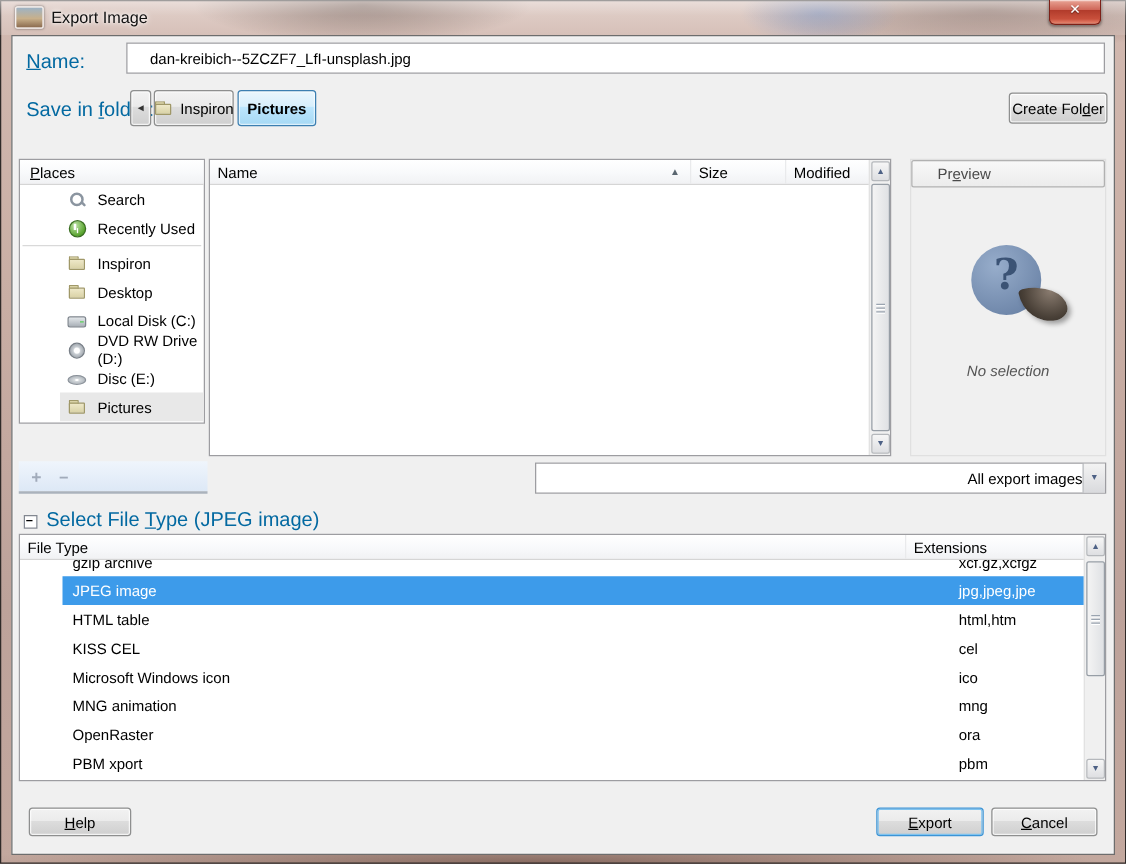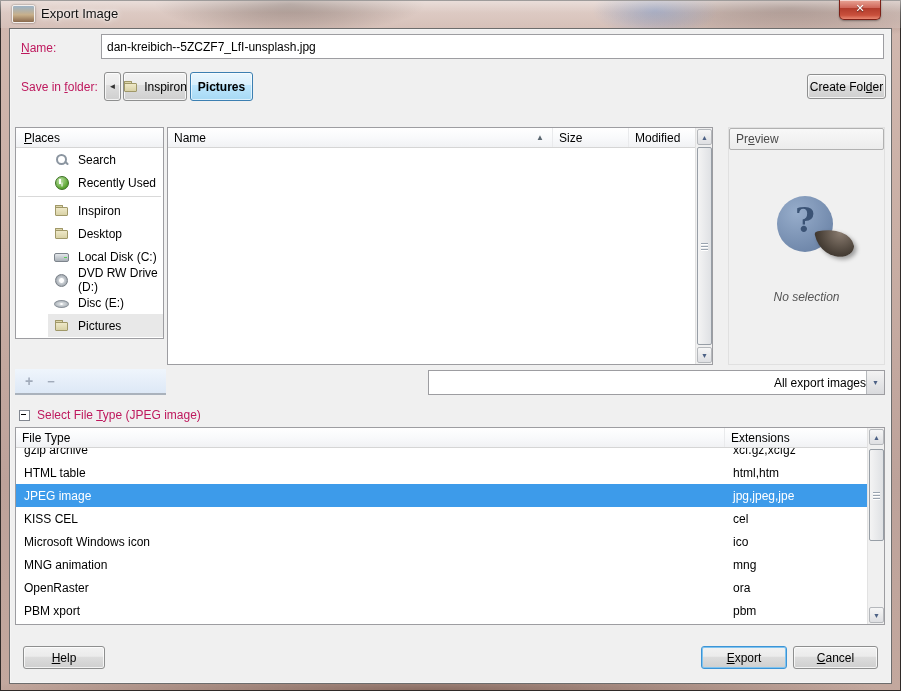--- a/index.html
+++ b/index.html
@@ -24,21 +24,21 @@
   .close-btn{position:absolute;left:839px;top:0;width:40px;height:19px;
     border:1px solid #7c2017;border-top:none;border-radius:0 0 5px 5px;
     background:linear-gradient(180deg,#e9a596 0%,#d0685a 40%,#b03a2a 41%,#c9503c 80%,#e98872 100%);
     box-shadow:inset 0 1px 0 rgba(255,255,255,.55), 0 1px 2px rgba(0,0,0,.35);
     color:#fff;font-weight:bold;font-size:11px;text-align:center;line-height:17px;cursor:default;
     text-shadow:0 1px 1px rgba(0,0,0,.5);}
   
   .client{position:absolute;left:9px;top:28px;width:881px;height:654px;background:#f0f0f0;
     border:1px solid #6d6d6d;box-shadow:inset 0 0 0 1px rgba(255,255,255,.35);}
   .abs{position:absolute;}
-  .lbl{font-size:12px;color:#be185d;}
+  .lbl{font-size:16px;color:#0369a1;}
   u{text-decoration:underline;}
   
   .btn7{border:1px solid #8e8f8f;border-radius:3px;
     background:linear-gradient(180deg,#f2f2f2 0%,#ebebeb 45%,#dddddd 46%,#cfcfcf 100%);
     box-shadow:inset 0 0 0 1px rgba(255,255,255,.75);
     display:flex;align-items:center;justify-content:center;font-size:12px;color:#000;box-sizing:border-box;}
   .btn7.toggled{border:1px solid #3c7fb1;font-weight:bold;
     background:linear-gradient(180deg,#eaf6fd 0%,#d7effc 45%,#bde6fd 46%,#a6d9f4 100%);
     box-shadow:inset 0 0 0 1px rgba(255,255,255,.6);}
   .btn7.default{border:1px solid #3c94d6;box-shadow:inset 0 0 0 1px #7fc3ef;}
@@ -75,21 +75,21 @@
   .sb-btn{position:absolute;left:1px;width:15px;height:16px;border:1px solid #b5b8bc;border-radius:2px;
     background:linear-gradient(180deg,#f6f6f6,#dedfe2);display:flex;align-items:center;justify-content:center;
     color:#4d6185;font-size:7px;box-sizing:border-box;}
   .sb-thumb{position:absolute;left:1px;width:15px;border:1px solid #979ea6;border-radius:2px;
     background:linear-gradient(90deg,#f4f4f4,#dfe1e4);box-sizing:border-box;}
   .sb-grip{position:absolute;left:3px;right:3px;top:50%;height:1px;background:#9aa4b0;
     box-shadow:0 -3px 0 #9aa4b0,0 3px 0 #9aa4b0, 0 -2px 0 #fff,0 1px 0 #fff,0 4px 0 #fff;}
   
   .preview-head{position:absolute;left:0;top:0;right:0;height:22px;border:1px solid #b1b1b1;border-radius:2px;
     background:linear-gradient(180deg,#f8f8f8,#ececec);box-sizing:border-box;
-    display:flex;align-items:center;padding-left:6px;color:#4a4a4a;}
+    display:flex;align-items:center;padding-left:20px;color:#4a4a4a;}
   .wilber{position:absolute;left:48px;top:68px;width:56px;height:56px;border-radius:50%;
     background:radial-gradient(circle at 35% 30%,#97adcb,#6f87aa 75%,#5f7697);}
   .wilber::before{content:"?";position:absolute;left:0;right:0;top:4px;text-align:center;
     font-size:34px;font-weight:bold;color:#3b5375;font-family:"DejaVu Serif",serif;}
   .wilber-swoosh{position:absolute;left:88px;top:100px;width:36px;height:30px;
     background:radial-gradient(circle at 70% 20%,#8a7c70,#4a4138 60%,#26211d);
     border-radius:10% 90% 30% 70%/10% 70% 30% 90%;transform:rotate(-12deg);
     box-shadow:2px 3px 4px rgba(0,0,0,.35);}
   .noselect{position:absolute;left:0;right:0;top:162px;text-align:center;font-style:italic;color:#555;}
   
@@ -120,21 +120,21 @@
 
 <div class="titlebar">
   <div class="title-icon"></div>
   <div class="title-text">Export Image</div>
   <div class="close-btn"><span>✕</span></div>
 </div>
 
 <div class="client">
 
   <div class="abs lbl" style="left:11px;top:12px;"><span></span><u>N</u><span>ame:</span></div>
-  <input class="abs field" style="left: 91px; top: 5px; width: 783px; height: 25px; padding-left: 5px; font-family: inherit; font-size: 12px;" value="dan-kreibich--5ZCZF7_LfI-unsplash.jpg">
+  <input class="abs field" style="left: 91px; top: 5px; width: 783px; height: 25px; padding-left: 18px; font-family: inherit; font-size: 12px;" value="dan-kreibich--5ZCZF7_LfI-unsplash.jpg">
 
   <div class="abs lbl" style="left:11px;top:51px;"><span>Save in </span><u>f</u><span>older:</span></div>
   <div class="abs btn7" style="left:94px;top:43px;width:17px;height:29px;">
       <span style="font-size:8px;color:#333;">◄</span>
     </div>
   <div class="abs btn7" style="left:113px;top:43px;width:64px;height:29px;gap:5px;">
     <span class="ico i-folder"></span>
     <span>Inspiron</span>
   </div>
   <div class="abs btn7 toggled" style="left:180px;top:43px;width:63px;height:29px;">
@@ -241,36 +241,36 @@
 
   <div class="abs panel" style="left:5px;top:398px;width:870px;height:198px;">
     <div class="col-header" style="width:852px;">
       <div class="hcell" style="width:709px;">
           <span>File Type</span>
         </div>
       <div class="hcell" style="flex:1;border-right:none;">
           <span>Extensions</span>
         </div>
     </div>
-    <div style="width:852px;">
+    <div style="width:852px;margin-left:34px;">
       <div class="ft-row clipped">
           <div class="inner">
             <span class="c1">gzip archive</span>
             <span class="c2">xcf.gz,xcfgz</span>
           </div>
         </div>
-      <div class="ft-row">
-          <span class="c1">HTML table</span>
-          <span class="c2">html,htm</span>
-        </div>
       <div class="ft-row selected">
           <span class="c1">JPEG image</span>
           <span class="c2">jpg,jpeg,jpe</span>
         </div>
       <div class="ft-row">
+          <span class="c1">HTML table</span>
+          <span class="c2">html,htm</span>
+        </div>
+      <div class="ft-row">
           <span class="c1">KISS CEL</span>
           <span class="c2">cel</span>
         </div>
       <div class="ft-row">
           <span class="c1">Microsoft Windows icon</span>
           <span class="c2">ico</span>
         </div>
       <div class="ft-row">
           <span class="c1">MNG animation</span>
           <span class="c2">mng</span>

